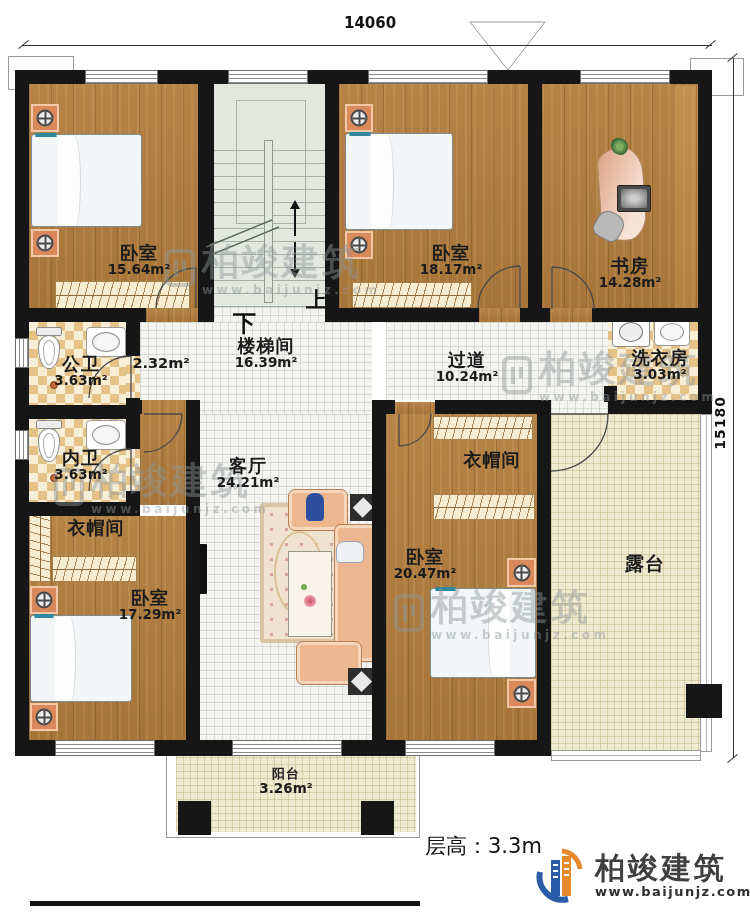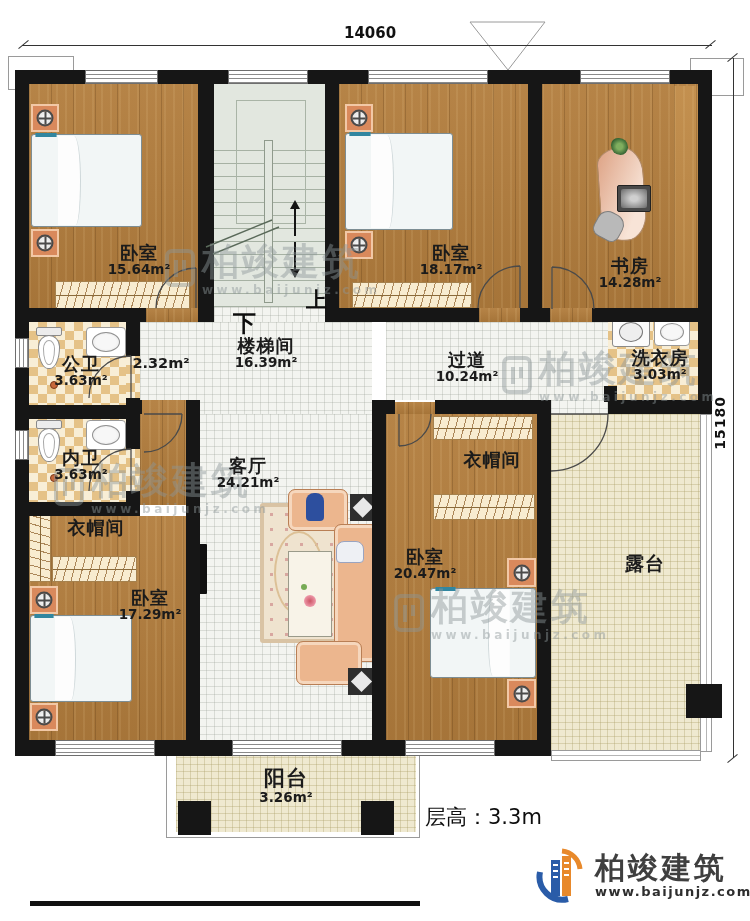--- a/index.html
+++ b/index.html
@@ -395,33 +395,33 @@
     <span class="nm">衣帽间</span>
     </div>
   <div class="rl" style="left:425px;top:547px">
     <span class="nm">卧室</span>
     <span class="ar">20.47m²</span>
     </div>
   <div class="rl" style="left:645px;top:553px">
     <span class="nm" style="font-size:19px">露台</span>
     </div>
   <div class="rl" style="left:286px;top:767px">
-    <span class="nm" style="font-size:21px">阳台</span>
+    <span class="nm" style="font-size:13px">阳台</span>
     <span class="ar">3.26m²</span>
     </div>
 
   <b class="sud" style="left:306px;top:286px">上</b>
   <b class="sud" style="left:233px;top:308px;font-size:23px">下</b>
 
   <i class="dimh"></i>
-  <b class="dlab" style="left:344px;top:24px">14060</b>
+  <b class="dlab" style="left:344px;top:14px">14060</b>
   <i class="dimv"></i>
   <b class="dlab v" style="left:712px;top:396px">15180</b>
 
-  <div class="stats" style="top:803px">
+  <div class="stats" style="top:832px">
     <span>层高：</span><span>3.3m</span>
   </div>
 
   <div class="titlebar">
   </div>
   <i class="underline"></i>
   <div class="brand">
     <svg width="56" height="58" viewBox="0 0 56 58">
       <path d="M9,26 A23,23 0 0 0 37,53" stroke="#2a5ca8" stroke-width="6" fill="none"></path>
       <path d="M31,5 A20,20 0 0 1 49,23" stroke="#e8892b" stroke-width="5" fill="none"></path>

